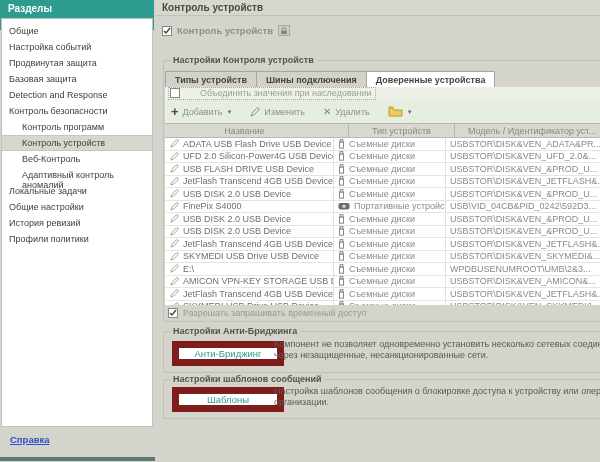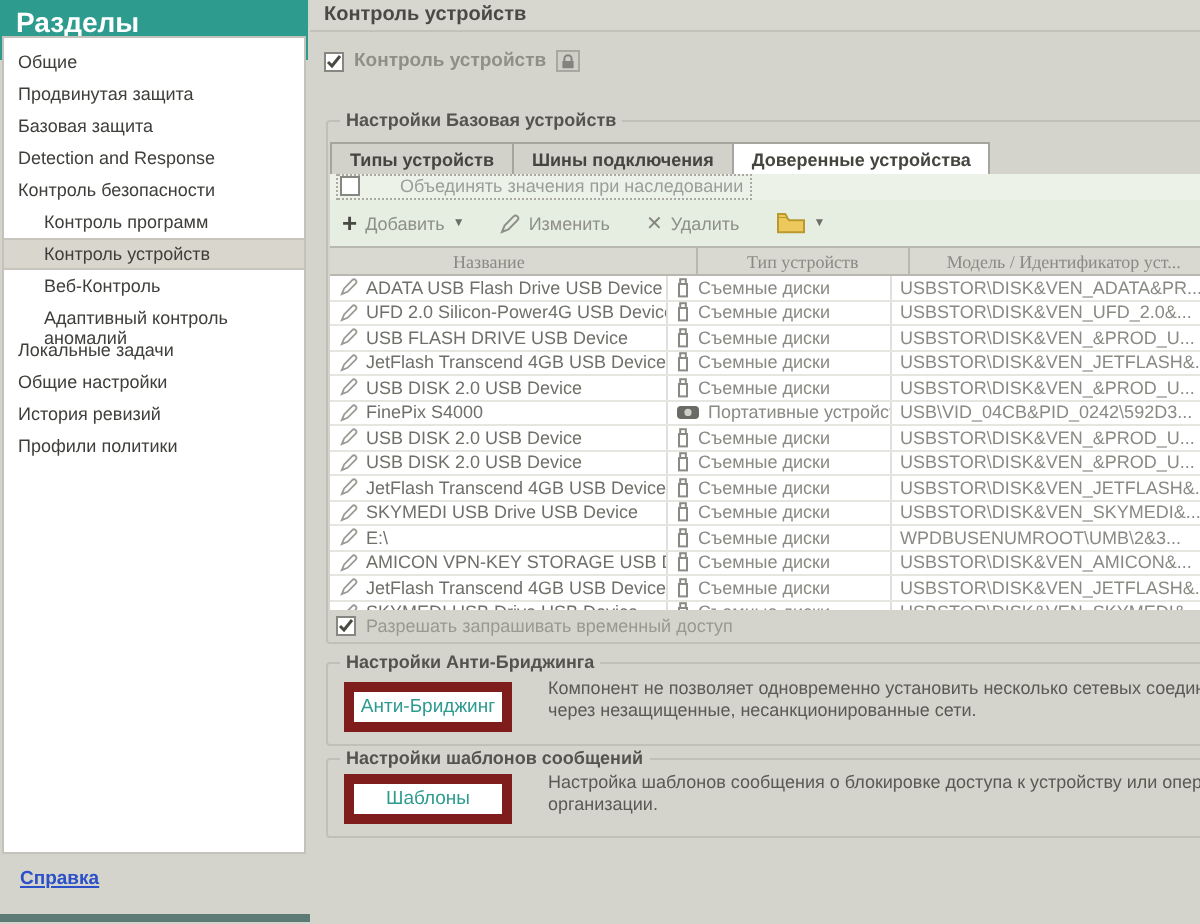--- a/index.html
+++ b/index.html
@@ -5,21 +5,21 @@
   * { margin:0; padding:0; box-sizing:border-box; }
   html,body { width:600px; height:462px; }
   body {
     position:relative; overflow:hidden;
     font-family:"Liberation Sans", sans-serif; font-size:9px;
     background:#d4d4cc; color:#4a4a45;
   }
   
   .sidebar { position:absolute; left:0; top:0; width:154px; height:462px; background:#d4d4cc; }
   .sidebar-header { height:30px; background:#2E9B8F; color:#ffffff; font-weight:bold;
-    font-size:14px; padding:3px 0 0 8px; }
+    font-size:10px; padding:3px 0 0 8px; }
   .sidebar-list { position:absolute; top:18px; left:1px; right:1px; bottom:35px;
     background:#ffffff; border:1px solid #c3c3bb; padding-top:4px; overflow:hidden; }
   .side-item { height:16px; padding:3px 4px 0 7px; font-size:9px; color:#3e3e3a; cursor:default; }
   .side-item.indent { padding-left:20px; }
   .side-item.selected { background:#d9d6ce; border-top:1px solid #c8c5bd; border-bottom:1px solid #c8c5bd; padding-top:2px; }
   .help-link { position:absolute; left:10px; top:434px; color:#2B50C8; font-weight:bold;
     text-decoration:underline; font-size:9.5px; cursor:pointer; }
   .bottom-strip { position:absolute; left:0; bottom:1px; width:600px; height:4px; background:#5E7A74; }
 
   
@@ -55,21 +55,21 @@
   .tool-btn { display:inline-flex; align-items:center; gap:4px; color:#8f8f89; cursor:pointer; }
   .tool-plus { font-size:13px; font-weight:bold; color:#4a4a45; line-height:10px; }
   .tool-x { font-size:10px; color:#85857f; }
   .drop-arrow { font-size:6px; color:#6e6e68; }
   .tool-sep { width:6px; }
 
   
   .dev-table { position:absolute; top:62px; left:1px; width:444px; height:182px;
     background:#ffffff; overflow:hidden; border-top:1px solid #b8b8b0; }
   .thead { display:flex; height:14px; background:#d9d9d1; border-bottom:1px solid #b8b8b0; }
-  .th { color:#8a8a84; text-align:center; padding-top:2px; overflow:hidden; white-space:nowrap;font-family:Liberation Serif, serif; }
+  .th { color:#8a8a84; text-align:center; padding-top:2px; overflow:hidden; white-space:nowrap; }
   .th + .th { border-left:1px solid #b8b8b0; }
   .c1 { width:168px; } .c2 { width:112px;margin-left:24px; } .c3 { width:164px; }
   .trow { display:flex; height:12.5px; border-bottom:1px solid #e6e6e0; background:#ffffff; cursor:default; }
   .cell { display:flex; align-items:center; overflow:hidden; white-space:nowrap; padding:0 2px; }
   .cell + .cell { border-left:1px solid #e0e0da; }
   .c-name { width:168px; gap:4px; padding-left:5px; color:#70706a; }
   .c-type { width:112px; gap:4px; padding-left:4px; color:#8a8a84; }
   .c-model { width:164px; color:#8a8a84; padding-left:4px; }
   .trow .cam { display:none; }
   .trow.cam-row .cam { display:inline-flex; }
@@ -79,39 +79,40 @@
 
   
   .cb { width:10px; height:10px; border:1px solid #878781; background:#ffffff;
     display:inline-flex; align-items:center; justify-content:center; flex:0 0 auto; cursor:pointer; }
   .cb svg { display:none; }
   .cb.checked svg { display:block; }
 
   
   .gb-bridge { top:331px; left:8px; width:444px; height:42px; }
   .gb-templates { top:379px; left:8px; width:444px; height:40px; }
-  .white-btn { position:absolute; left:8px; top:9px; width:84px; height:25px;
-    background:#ffffff; border:5px solid #7f1d1d; color:#2E9B8F; font-size:9.5px;
+  .white-btn { position:absolute; left:8px; top:9px; width:112px; height:25px;
+    background:#ffffff; border:7px solid #7f1d1d; color:#2E9B8F; font-size:9.5px;
     display:flex; align-items:center; justify-content:center; cursor:pointer;
     font-family:"Liberation Sans", sans-serif; }
   .gb-text { position:absolute; left:110px; top:7px; width:520px; color:#5a5a54;
     white-space:pre-line; line-height:11px; }
   .gb-templates .gb-text { top:6px; }
   .gb-templates .white-btn { top:7px; }
 
   .icon { display:inline-flex; flex:0 0 auto; }
 </style>
 </head>
 <body>
 
 <div class="sidebar">
   <div class="sidebar-header">Разделы</div>
   <div class="sidebar-list">
   <div class="side-item">Общие</div>
 
+  <div class="side-item">Настройка событий</div>
 
   <div class="side-item">Продвинутая защита</div>
 
   <div class="side-item">Базовая защита</div>
 
   <div class="side-item">Detection and Response</div>
 
   <div class="side-item">Контроль безопасности</div>
 
   <div class="side-item indent">Контроль программ</div>
@@ -147,21 +148,21 @@
     <span class="lock-box">
       <svg width="8" height="8" viewBox="0 0 8 8">
           <path d="M2.2 3.5 V2.4 a1.8 1.8 0 0 1 3.6 0 V3.5" fill="none" stroke="#84847e" stroke-width="1"></path>
           <rect x="1.2" y="3.5" width="5.6" height="3.6" fill="#84847e"></rect>
         </svg>
     </span>
   </div>
 
 
   <div class="groupbox gb-devices">
-    <div class="gb-title">Настройки Базовая устройств</div>
+    <div class="gb-title">Настройки Контроля устройств</div>
 
     <div class="tabstrip">
       <div class="tab">Типы устройств</div>
       <div class="tab">Шины подключения</div>
       <div class="tab active">Доверенные устройства</div>
     </div>
 
     <div class="green-row">
       <span class="focus-wrap">
         <span class="cb">

